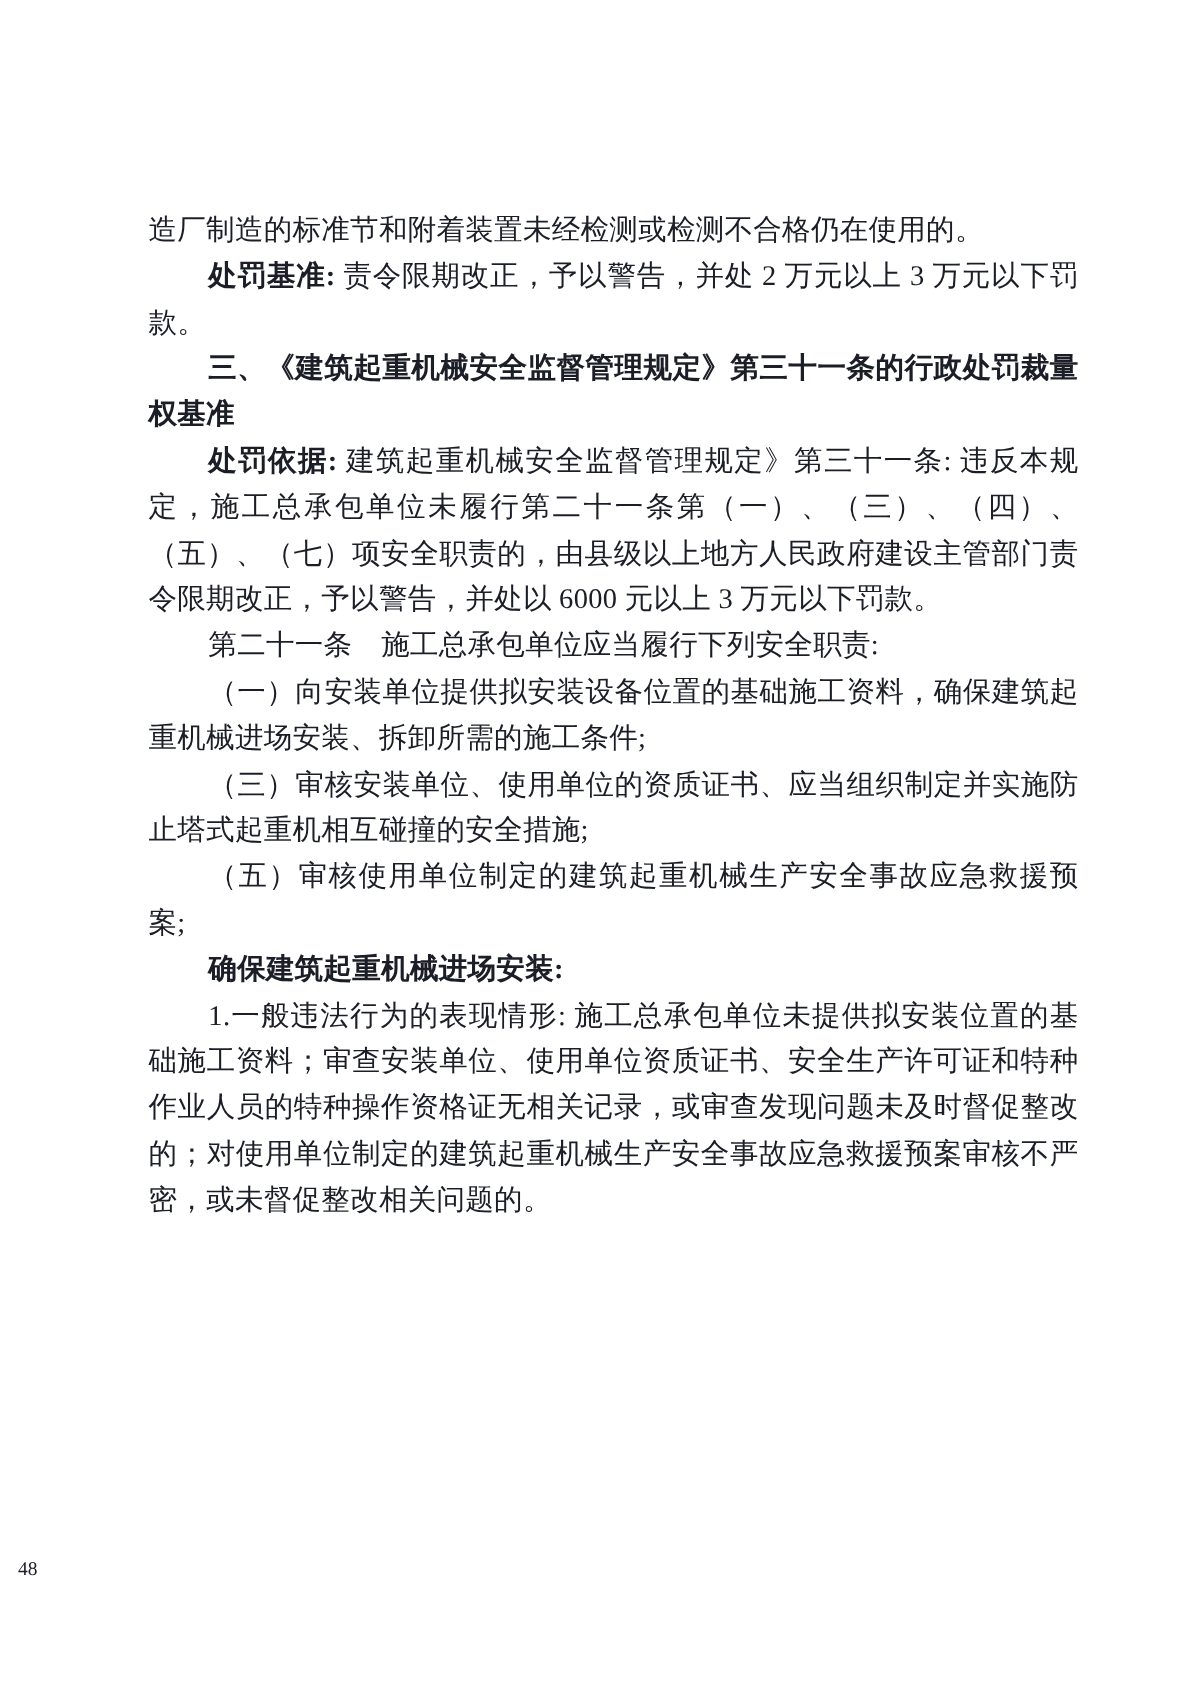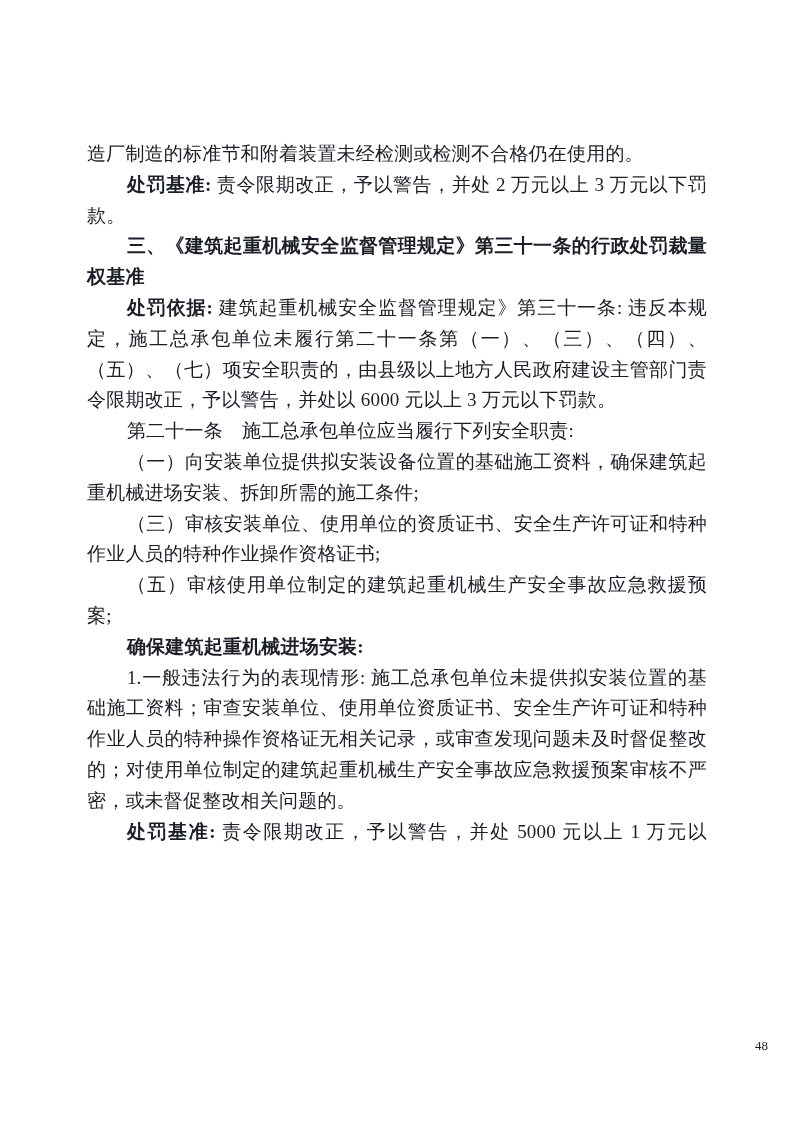--- a/index.html
+++ b/index.html
@@ -8,20 +8,21 @@
     background: #ffffff;
   }
   .page {
     position: relative;
     width: 768px;
     height: 1121px;
     background: #ffffff;
     overflow: hidden;
     font-family: "Liberation Serif", "DejaVu Serif", serif;
     color: #1b1e26;
+    margin-left: 12px;
   }
   .content {
     position: absolute;
     left: 87px;
     top: 139px;
     width: 620px;
     font-size: 19px;
     line-height: 30.8px;
     text-align: justify;
     letter-spacing: 0.2px;
@@ -37,36 +38,35 @@
     font-weight: bold;
   }
   p.justify-last {
     text-align-last: justify;
   }
   .footer {
     position: absolute;
     top: 1038px;
     left: 0;
     width: 100%;
-    text-align: right;
+    text-align: left;
     font-size: 13px;
     color: #1b1e26;
   }
 </style>
 </head>
 <body>
 
 <div class="page" style="background: rgb(255, 255, 255); color: rgb(27, 30, 38);">
   <div class="content" id="content">
       <p class="para"><span class="">造厂制造的标准节和附着装置未经检测或检测不合格仍在使用的。</span></p>
       <p class="para indent"><span class="bold">处罚基准:</span><span class=""> 责令限期改正，予以警告，并处 2 万元以上 3 万元以下罚款。</span></p>
       <p class="para indent"><span class="bold">三、《建筑起重机械安全监督管理规定》第三十一条的行政处罚裁量权基准</span></p>
       <p class="para indent"><span class="bold">处罚依据:</span><span class=""> 建筑起重机械安全监督管理规定》第三十一条: 违反本规定，施工总承包单位未履行第二十一条第（一）、（三）、（四）、（五）、（七）项安全职责的，由县级以上地方人民政府建设主管部门责令限期改正，予以警告，并处以 6000 元以上 3 万元以下罚款。</span></p>
       <p class="para indent"><span class="">第二十一条　施工总承包单位应当履行下列安全职责:</span></p>
       <p class="para indent"><span class="">（一）向安装单位提供拟安装设备位置的基础施工资料，确保建筑起重机械进场安装、拆卸所需的施工条件;</span></p>
-      <p class="para indent"><span class="">（三）审核安装单位、使用单位的资质证书、安全生产许可证和特种作业人员的特种作业操作资格证书;</span></p>
+      <p class="para indent"><span class="">（三）审核安装单位、使用单位的资质证书、应当组织制定并实施防止塔式起重机相互碰撞的安全措施;</span></p>
       <p class="para indent"><span class="">（五）审核使用单位制定的建筑起重机械生产安全事故应急救援预案;</span></p>
       <p class="para indent"><span class="bold">确保建筑起重机械进场安装:</span></p>
       <p class="para indent"><span class="">1.一般违法行为的表现情形: 施工总承包单位未提供拟安装位置的基础施工资料；审查安装单位、使用单位资质证书、安全生产许可证和特种作业人员的特种操作资格证无相关记录，或审查发现问题未及时督促整改的；对使用单位制定的建筑起重机械生产安全事故应急救援预案审核不严密，或未督促整改相关问题的。</span></p>
-      <p class="para indent justify-last"><span class="bold">处罚基准:</span><span class=""> 责令限期改正，予以警告，并处 5000 元以上 1 万元以</span></p>
     </div>
   <div class="footer">48</div>
 </div>
 
 </body></html>

